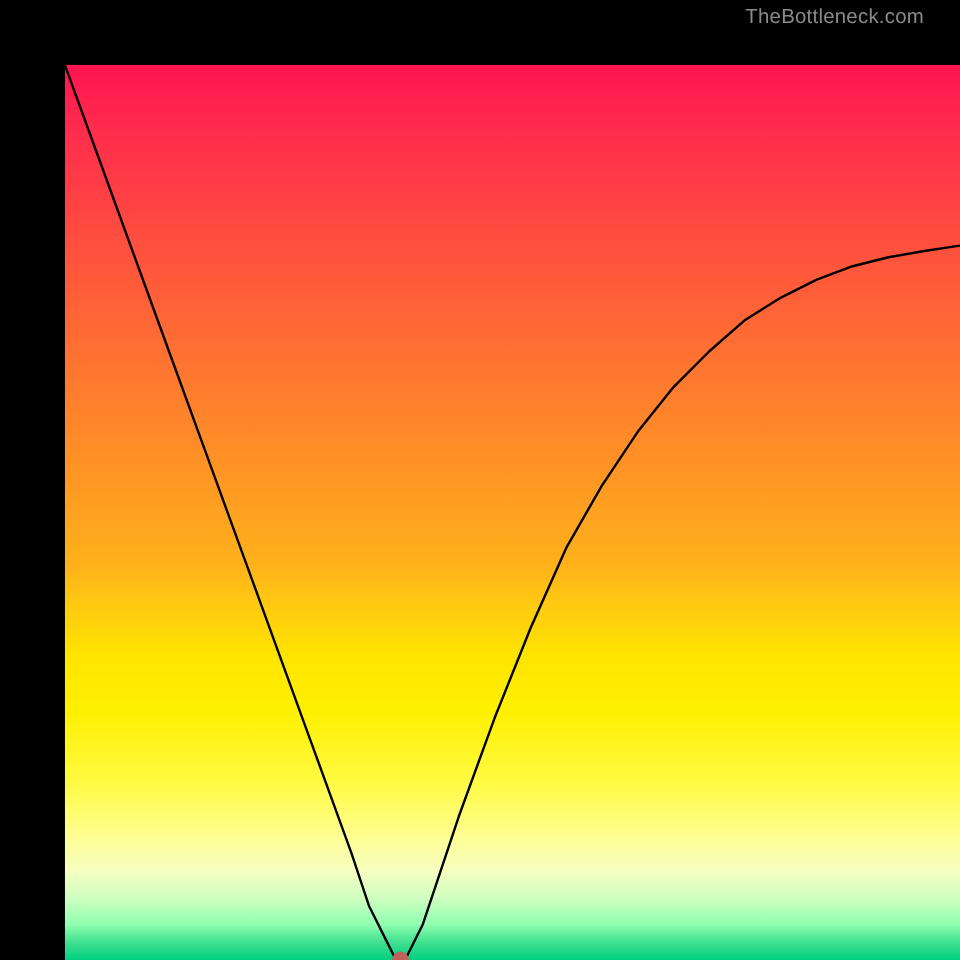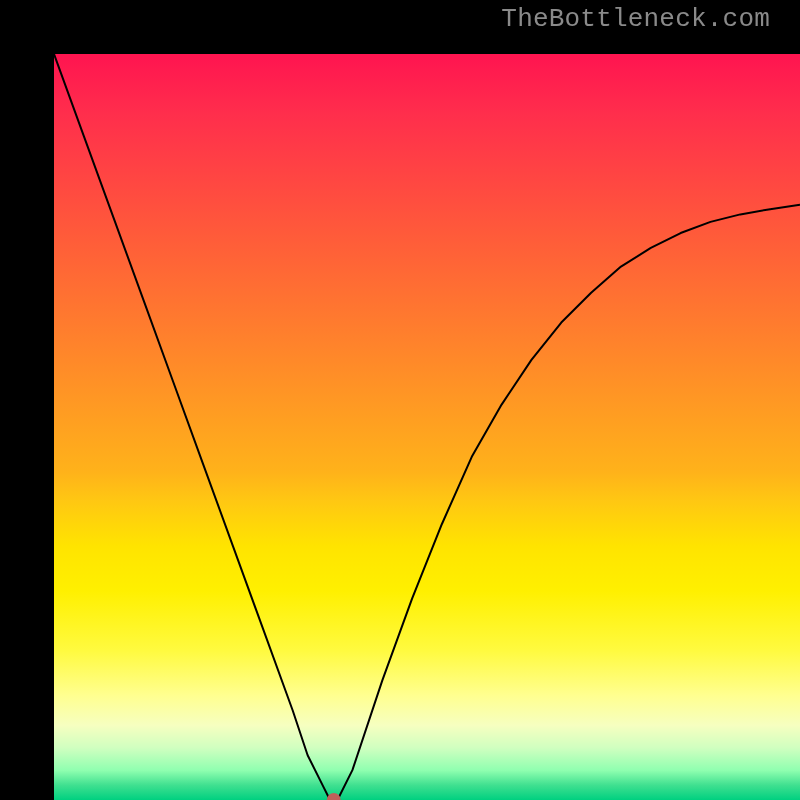--- a/index.html
+++ b/index.html
@@ -56,25 +56,24 @@
     position: absolute;
     inset: 0;
     width: 746px;
     height: 746px;
   }
   .watermark {
     position: absolute;
     top: 4px;
     right: 30px;
     color: #8a8a8a;
-    font-size: 26px;
+    font-size: 17px;
     font-weight: 500;
     letter-spacing: 0.2px;
     z-index: 10;
-    font-family: Liberation Mono, monospace;
   }
   .min-dot {
     fill: #c0605a;
   }
   .curve-path {
     fill: none;
     stroke: #000;
     stroke-width: 2;
     stroke-linejoin: round;
   }

